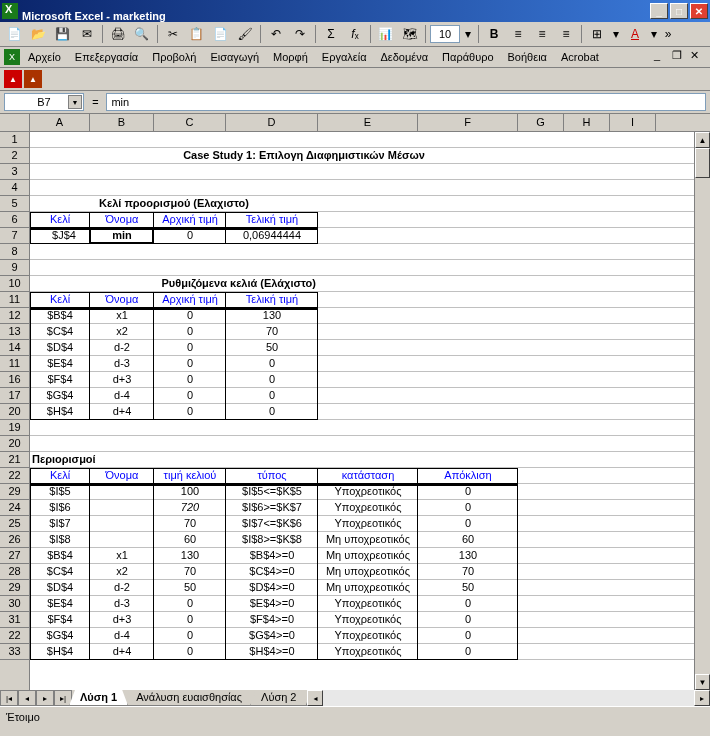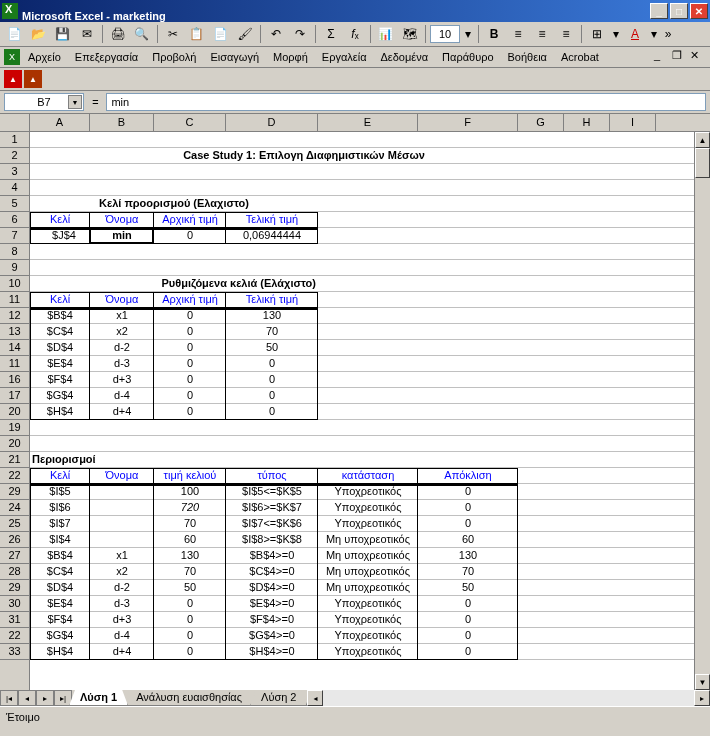--- a/index.html
+++ b/index.html
@@ -307,21 +307,21 @@
           <div class="cell center" style="left: 124px; top: 368px; width: 72px; height: 16px; font-style: italic;">720</div>
           <div class="cell center" style="left: 196px; top: 368px; width: 92px; height: 16px;">$I$6&gt;=$K$7</div>
           <div class="cell center" style="left: 288px; top: 368px; width: 100px; height: 16px;">Υποχρεοτικός</div>
           <div class="cell center" style="left: 388px; top: 368px; width: 100px; height: 16px;">0</div>
           <div class="cell center" style="left: 0px; top: 384px; width: 60px; height: 16px;">$I$7</div>
           <div class="cell center" style="left: 60px; top: 384px; width: 64px; height: 16px;"></div>
           <div class="cell center" style="left: 124px; top: 384px; width: 72px; height: 16px;">70</div>
           <div class="cell center" style="left: 196px; top: 384px; width: 92px; height: 16px;">$I$7&lt;=$K$6</div>
           <div class="cell center" style="left: 288px; top: 384px; width: 100px; height: 16px;">Υποχρεοτικός</div>
           <div class="cell center" style="left: 388px; top: 384px; width: 100px; height: 16px;">0</div>
-          <div class="cell center" style="left: 0px; top: 400px; width: 60px; height: 16px;">$I$4</div>
+          <div class="cell center" style="left: 0px; top: 400px; width: 60px; height: 16px;">$I$8</div>
           <div class="cell center" style="left: 60px; top: 400px; width: 64px; height: 16px;"></div>
           <div class="cell center" style="left: 124px; top: 400px; width: 72px; height: 16px;">60</div>
           <div class="cell center" style="left: 196px; top: 400px; width: 92px; height: 16px;">$I$8&gt;=$K$8</div>
           <div class="cell center" style="left: 288px; top: 400px; width: 100px; height: 16px;">Μη υποχρεοτικός</div>
           <div class="cell center" style="left: 388px; top: 400px; width: 100px; height: 16px;">60</div>
           <div class="cell center" style="left: 0px; top: 416px; width: 60px; height: 16px;">$B$4</div>
           <div class="cell center" style="left: 60px; top: 416px; width: 64px; height: 16px;">x1</div>
           <div class="cell center" style="left: 124px; top: 416px; width: 72px; height: 16px;">130</div>
           <div class="cell center" style="left: 196px; top: 416px; width: 92px; height: 16px;">$B$4&gt;=0</div>
           <div class="cell center" style="left: 288px; top: 416px; width: 100px; height: 16px;">Μη υποχρεοτικός</div>

